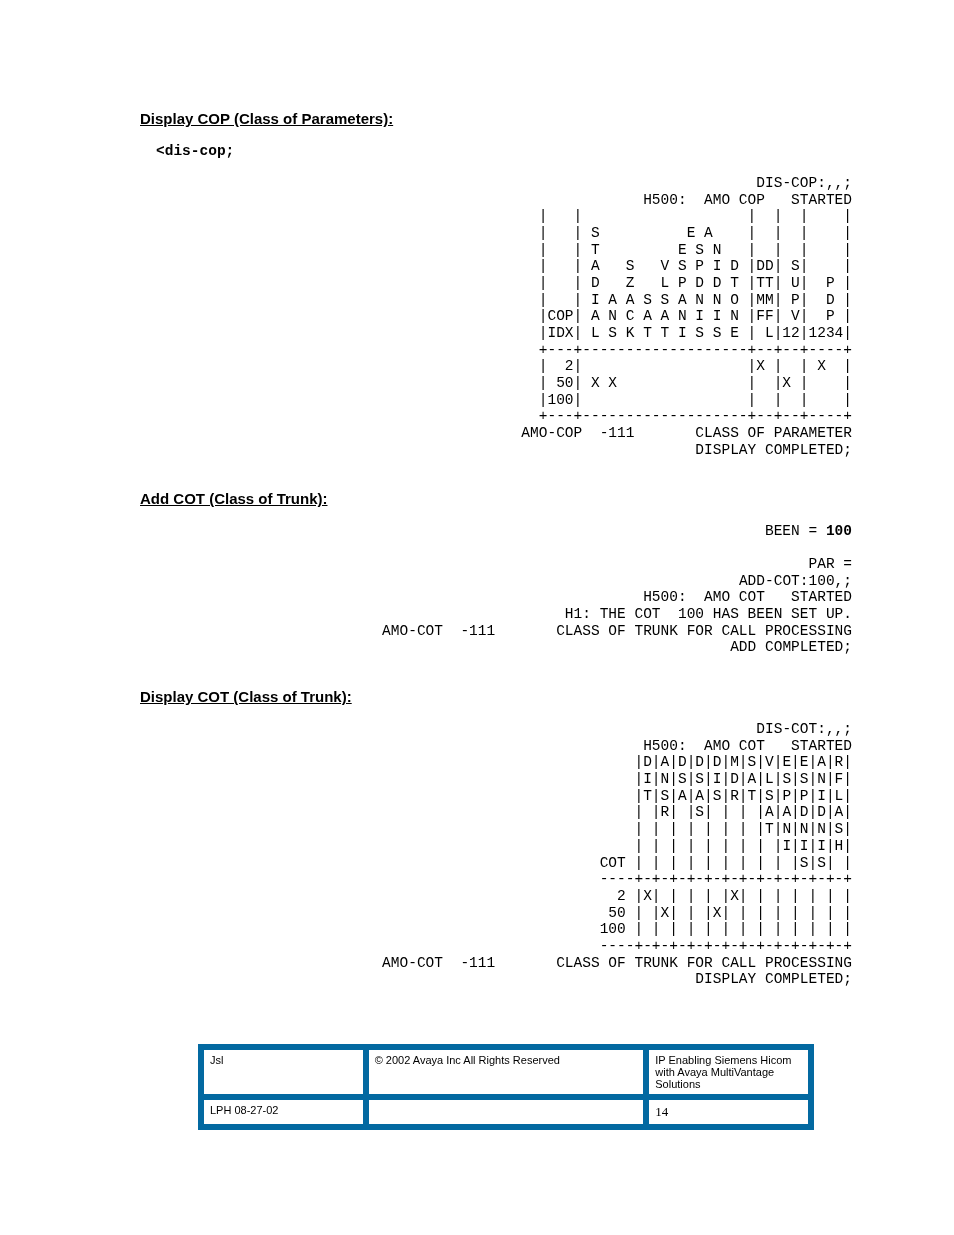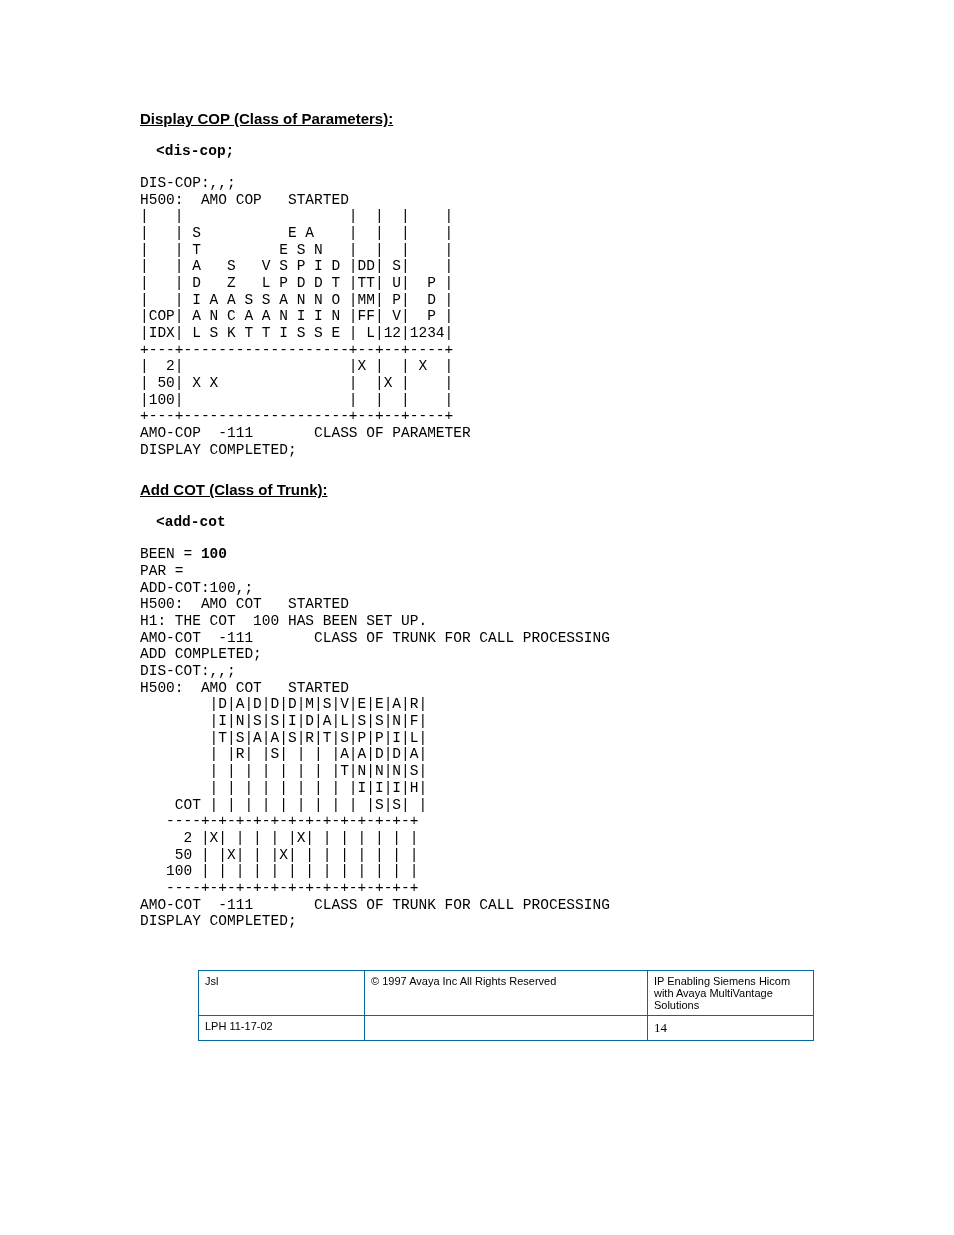--- a/index.html
+++ b/index.html
@@ -13,47 +13,48 @@
     padding: 110px 86px 40px 140px;
     box-sizing: border-box;
   }
   .heading {
     font-family: Arial, Helvetica, sans-serif;
     font-weight: bold;
     font-size: 15px;
     text-decoration: underline;
     margin: 0 0 14px 0;
   }
-  .heading.later { margin-top: 23px; }
+  .heading.later { margin-top: 32px; }
   .cmd {
     font-family: "Courier New", Courier, monospace;
     font-size: 14.5px;
     font-weight: bold;
     margin: 16px;
   }
   .mono {
     font-family: "Courier New", Courier, monospace;
     font-size: 14.5px;
     white-space: pre;
     line-height: 1.15;
-    margin: 0;
+    margin: 16px;
+    text-align: right;
   }
   .mono .b { font-weight: bold; }
   .footer-wrap {
     padding: 0 140px 40px 198px;
   }
   table.footer {
     width: 100%;
     border-collapse: collapse;
     font-family: Arial, Helvetica, sans-serif;
     font-size: 11px;
     color: #000;
   }
   table.footer td {
-    border: 1px solid #0369a1;
+    border: 6px solid #0369a1;
     padding: 4px 6px;
     vertical-align: top;
   }
   table.footer td.pg {
     font-family: "Times New Roman", Times, serif;
     font-size: 13px;
     margin-top: 28px;
   }
 </style>
 </head>
@@ -75,29 +76,29 @@
 |IDX| L S K T T I S S E | L|12|1234|
 +---+-------------------+--+--+----+
 |  2|                   |X |  | X  |
 | 50| X X               |  |X |    |
 |100|                   |  |  |    |
 +---+-------------------+--+--+----+
 AMO-COP  -111       CLASS OF PARAMETER
 DISPLAY COMPLETED;</pre>
 
   <p class="heading later">Add COT (Class of Trunk):</p>
-  <p class="cmd">&lt;add-cot</p>
   <pre class="mono"><span>BEEN = </span><span class="b">100</span></pre>
   <pre class="mono">PAR =
 ADD-COT:100,;
 H500:  AMO COT   STARTED
 H1: THE COT  100 HAS BEEN SET UP.
 AMO-COT  -111       CLASS OF TRUNK FOR CALL PROCESSING
 ADD COMPLETED;</pre>
 
+  <p class="heading later">Display COT (Class of Trunk):</p>
   <pre class="mono">DIS-COT:,,;
 H500:  AMO COT   STARTED
         |D|A|D|D|D|M|S|V|E|E|A|R|
         |I|N|S|S|I|D|A|L|S|S|N|F|
         |T|S|A|A|S|R|T|S|P|P|I|L|
         | |R| |S| | | |A|A|D|D|A|
         | | | | | | | |T|N|N|N|S|
         | | | | | | | | |I|I|I|H|
     COT | | | | | | | | | |S|S| |
    ----+-+-+-+-+-+-+-+-+-+-+-+-+
@@ -108,23 +109,23 @@
 AMO-COT  -111       CLASS OF TRUNK FOR CALL PROCESSING
 DISPLAY COMPLETED;</pre>
 
 </div>
 
 <div class="footer-wrap">
   <table class="footer">
     <tbody>
         <tr>
       <td style="width:27%">Jsl</td>
-      <td style="width:46%">© 1997 Avaya Inc All Rights Reserved</td>
+      <td style="width:46%">© 2002 Avaya Inc All Rights Reserved</td>
       <td style="width:27%">IP Enabling Siemens Hicom with Avaya MultiVantage Solutions</td>
     </tr>
     <tr>
-      <td>LPH 11-17-02</td>
+      <td>LPH 08-27-02</td>
       <td></td>
       <td class="pg">14</td>
     </tr>
   </tbody>
     </table>
 </div>
 
 </body></html>

